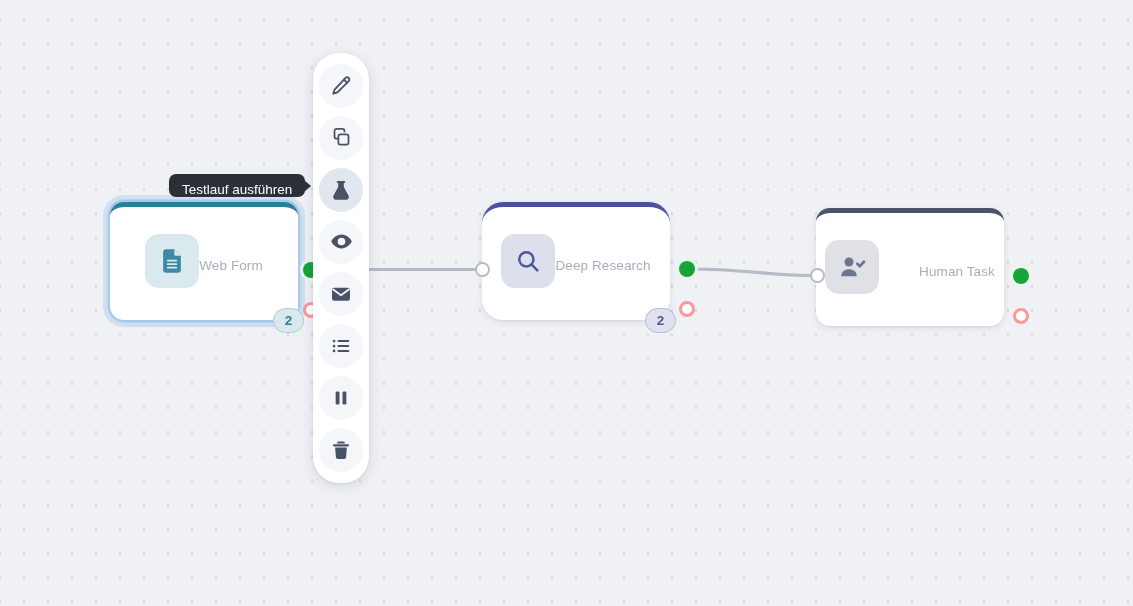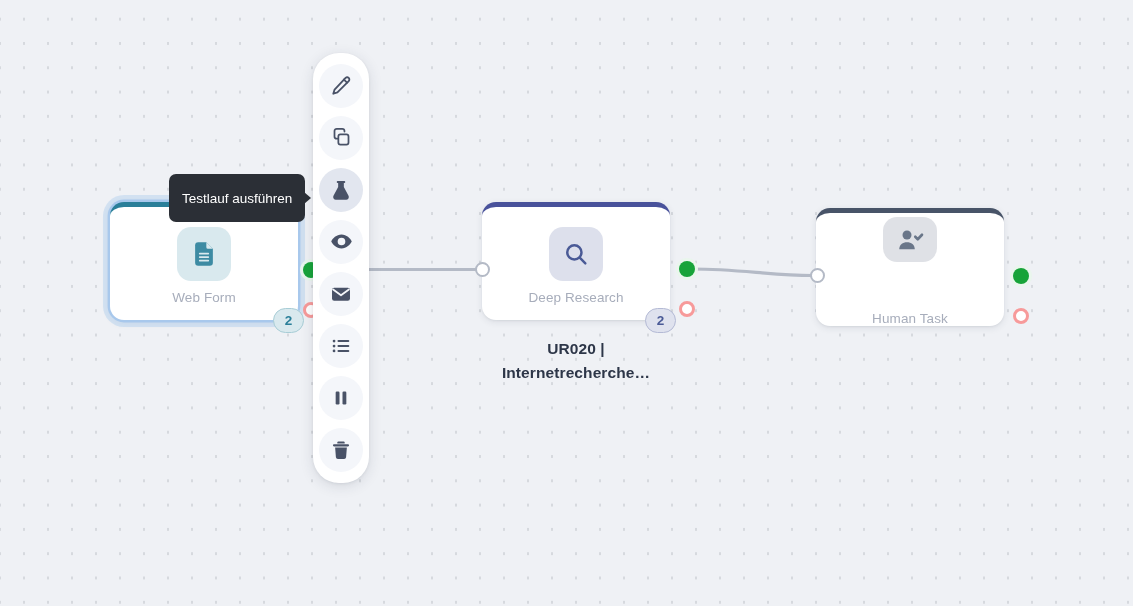--- a/index.html
+++ b/index.html
@@ -63,21 +63,21 @@
   .node-card {
     position: relative;
     width: 188px;
     height: 118px;
     background: #ffffff;
     border-radius: 14px;
     border-top-width: 5px;
     border-top-style: solid;
     box-shadow: 0 2px 7px rgba(40,50,70,0.10), 0 1px 2px rgba(40,50,70,0.06);
     display: flex;
-    flex-direction: column;
+    flex-direction: row;
     align-items: center;
     justify-content: center;
     padding-top: 4px;
   }
   .node.selected .node-card {
     box-shadow:
       0 0 0 2.4px #a8c8ec,
       0 0 0 7px rgba(176,206,238,0.45),
       0 2px 8px rgba(40,50,70,0.12);
   }
@@ -151,27 +151,27 @@
     border: none;
   }
   .tool-btn.active { background: #e2e6ef; }
   .tool-btn svg { display: block; }
 
   
   #tooltip {
     position: absolute;
     left: 169px;
     top: 174px;
-    height: 48px;
-    padding: 16px 13px;
+    height: 23px;
+    padding: 8px 13px;
     background: #2b2f36;
     color: #ffffff;
     border-radius: 7px;
     display: flex;
-    align-items: flex-end;
+    align-items: flex-start;
     font-size: 13.5px;
     z-index: 30;
     white-space: nowrap;
   }
   #tooltip::after {
     content: "";
     position: absolute;
     right: -6px;
     top: 50%;
     transform: translateY(-50%);
@@ -202,32 +202,30 @@
         </svg>
       </div>
       <div class="node-subtitle">Web Form</div>
       <div class="node-badge" style="background:#d9e9ee; color:#2a7f99; border:1.6px solid #a8cdd6;">2</div>
     </div>
   </div>
   <div class="port port-out-ok" style="left:303px; top:262px;"></div>
   <div class="port port-out-err" style="left:303px; top:302px;"></div>
 
   <div class="node" style="left:482px; top:202px;">
-    <div class="node-card" style="border-top-color:#49529b;">
+    <div class="node-card" style="border-top-color:#49529b;border-radius:21px;">
       <div class="node-icon-tile" style="background:#dde0ec;">
         <svg width="28" height="28" viewBox="0 0 24 24" fill="none" stroke="#4a5a96" stroke-width="2.1" stroke-linecap="round">
           <circle cx="10.6" cy="10.6" r="6.1"></circle>
           <line x1="15.2" y1="15.2" x2="20" y2="20"></line>
         </svg>
       </div>
       <div class="node-subtitle">Deep Research</div>
       <div class="node-badge" style="background:#dfe2ee; color:#4a5a96; border:1.6px solid #b4bad5;">2</div>
     </div>
-    <div class="node-title">UR020 |
-Internetrecherche…</div>
   </div>
   <div class="port port-in" style="left:475px; top:262px;"></div>
   <div class="port port-out-ok" style="left:679px; top:261px;"></div>
   <div class="port port-out-err" style="left:679px; top:301px;"></div>
 
   <div class="node" style="left:816px; top:208px;">
     <div class="node-card" style="border-top-color:#485468;gap:40px;">
       <div class="node-icon-tile" style="background:#dfe1e6;">
         <svg width="30" height="30" viewBox="0 0 24 24" fill="#6a7689">
           <circle cx="9.6" cy="8" r="3.6"></circle>

